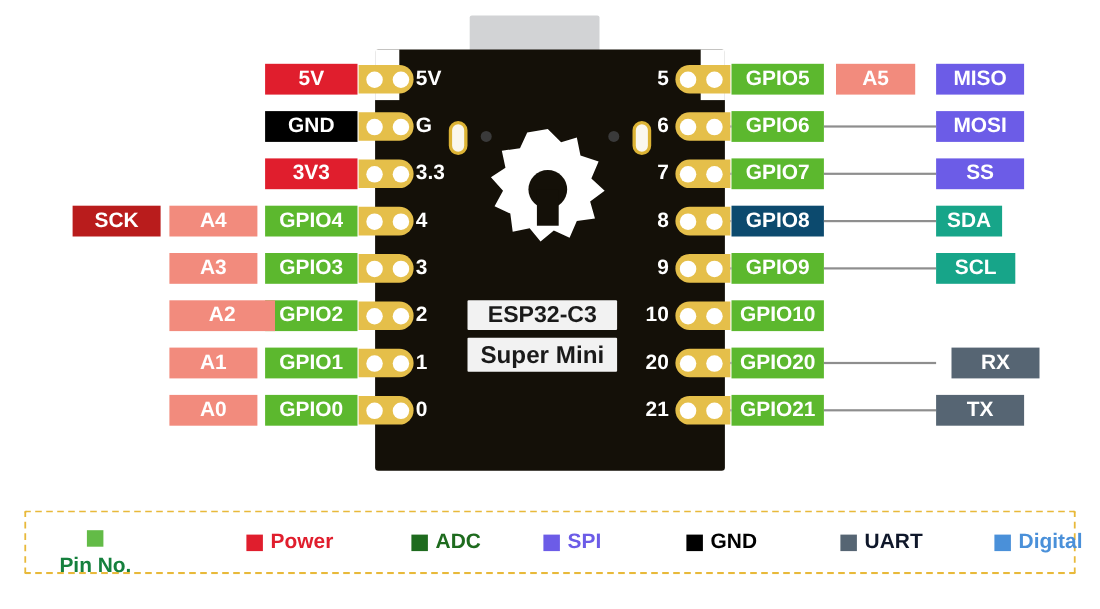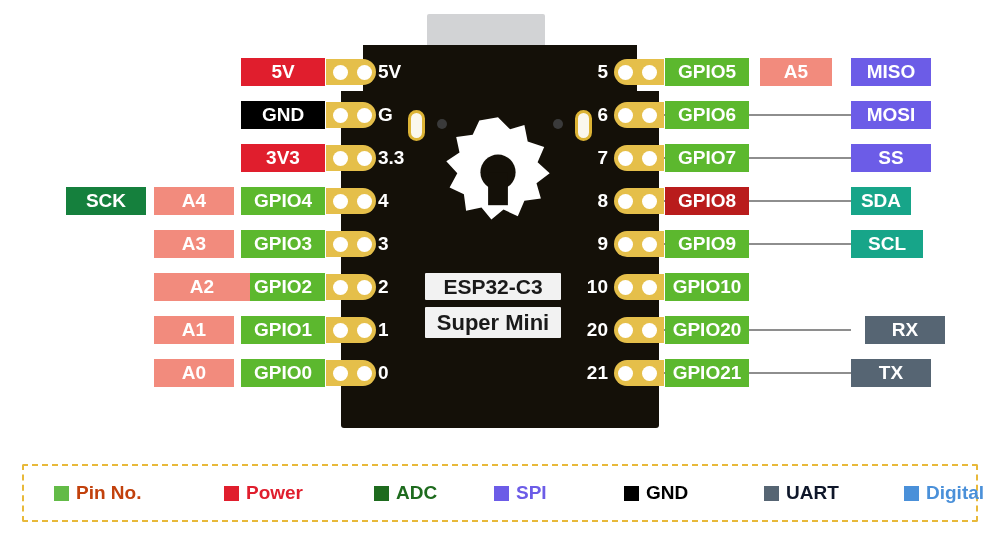--- a/index.html
+++ b/index.html
@@ -209,21 +209,21 @@
       </div>
       <div class="padnum left" style="top: 145px;">3.3</div>
       <div class="chip" style="top: 144px; left: 241px; width: 84px; background: rgb(224, 30, 45);">3V3</div>
       <div class="pad left" style="top: 188px;">
         <i></i>
         <i></i>
       </div>
       <div class="padnum left" style="top: 188px;">4</div>
       <div class="chip" style="top: 187px; left: 241px; width: 84px; background: rgb(92, 184, 46);">GPIO4</div>
       <div class="chip" style="top: 187px; left: 154px; width: 80px; background: rgb(242, 139, 125);">A4</div>
-      <div class="chip" style="top: 187px; left: 66px; width: 80px; background: #15803d;">SCK</div>
+      <div class="chip" style="top: 187px; left: 66px; width: 80px; background: #b91c1c;">SCK</div>
       <div class="pad left" style="top: 231px;">
         <i></i>
         <i></i>
       </div>
       <div class="padnum left" style="top: 231px;">3</div>
       <div class="chip" style="top: 230px; left: 241px; width: 84px; background: rgb(92, 184, 46);">GPIO3</div>
       <div class="chip" style="top: 230px; left: 154px; width: 80px; background: rgb(242, 139, 125);">A3</div>
       <div class="pad left" style="top: 274px;">
         <i></i>
         <i></i>
@@ -269,21 +269,21 @@
       <div class="padnum right" style="top: 145px;">7</div>
       <div class="chip" style="top: 144px; left: 665px; width: 84px; background: rgb(92, 184, 46);">GPIO7</div>
       <div class="wire" style="top: 157px; left: 664px; width: 1px; background: rgb(142, 142, 142);"></div>
       <div class="wire" style="top: 157px; left: 749px; width: 102px; background: rgb(142, 142, 142);"></div>
       <div class="chip" style="top: 144px; left: 851px; width: 80px; background: rgb(108, 92, 231);">SS</div>
       <div class="pad right" style="top: 188px;">
         <i></i>
         <i></i>
       </div>
       <div class="padnum right" style="top: 188px;">8</div>
-      <div class="chip" style="top: 187px; left: 665px; width: 84px; background: #b91c1c;">GPIO8</div>
+      <div class="chip" style="top: 187px; left: 665px; width: 84px; background: #0c4a6e;">GPIO8</div>
       <div class="wire" style="top: 200px; left: 664px; width: 1px; background: rgb(142, 142, 142);"></div>
       <div class="wire" style="top: 200px; left: 749px; width: 102px; background: rgb(142, 142, 142);"></div>
       <div class="chip" style="top: 187px; left: 851px; width: 60px; background: rgb(23, 165, 137);">SDA</div>
       <div class="pad right" style="top: 231px;">
         <i></i>
         <i></i>
       </div>
       <div class="padnum right" style="top: 231px;">9</div>
       <div class="chip" style="top: 230px; left: 665px; width: 84px; background: rgb(92, 184, 46);">GPIO9</div>
       <div class="wire" style="top: 243px; left: 664px; width: 1px; background: rgb(142, 142, 142);"></div>
@@ -310,21 +310,21 @@
       </div>
       <div class="padnum right" style="top: 360px;">21</div>
       <div class="chip" style="top: 359px; left: 665px; width: 84px; background: rgb(92, 184, 46);">GPIO21</div>
       <div class="wire" style="top: 372px; left: 664px; width: 1px; background: rgb(142, 142, 142);"></div>
       <div class="wire" style="top: 372px; left: 749px; width: 102px; background: rgb(142, 142, 142);"></div>
       <div class="chip" style="top: 359px; left: 851px; width: 80px; background: rgb(86, 101, 115);">TX</div>
     </div>
 </div>
 
 <div id="legend">
-    <div class="legend-item" style="left: 30px; color: #c2410c;">
+    <div class="legend-item" style="left: 30px; color: #15803d; flex-direction: column;">
       <span class="legend-sw" style="background: rgb(99, 187, 71);"></span>
       <span>Pin No.</span>
     </div>
     <div class="legend-item" style="left: 200px; color: rgb(224, 30, 45);">
       <span class="legend-sw" style="background: rgb(224, 30, 45);"></span>
       <span>Power</span>
     </div>
     <div class="legend-item" style="left: 350px; color: rgb(30, 107, 30);">
       <span class="legend-sw" style="background: rgb(30, 107, 30);"></span>
       <span>ADC</span>

